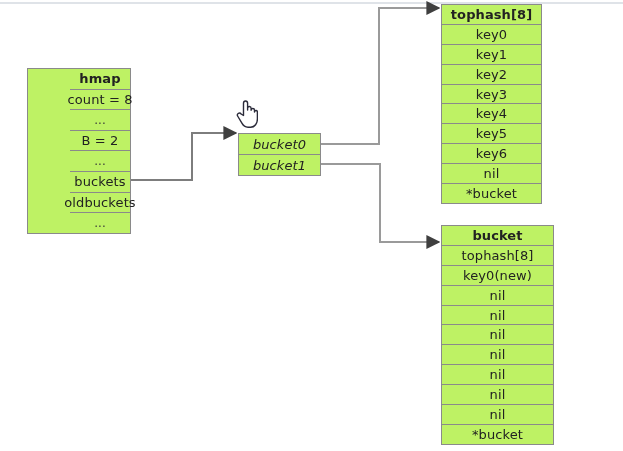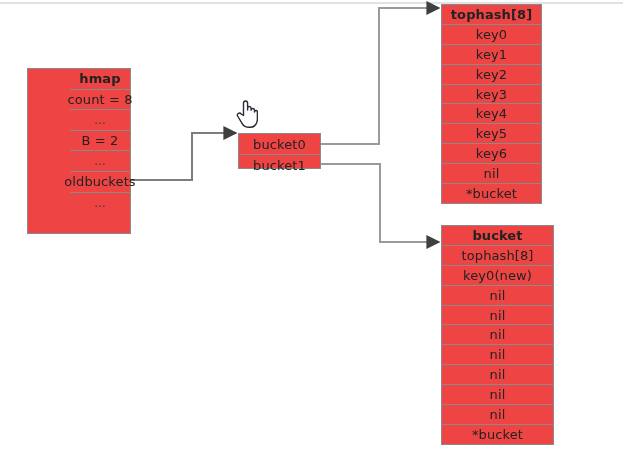--- a/index.html
+++ b/index.html
@@ -12,21 +12,21 @@
 
   .top-divider{
     position:absolute;left:0;top:2px;width:623px;height:2px;
     background:#dfe3e8;
   }
 
   
   .tbl{
     position:absolute;
     border:1px solid #8a8a8a;
-    background:#ef4444;
+    background:#bef264;
     box-sizing:border-box;
     z-index:3;
   }
   .tbl .row{
     border-bottom:1px solid #8a8a8a;
     box-sizing:border-box;
     display:flex;align-items:center;justify-content:center;
     font-size:13px;
     line-height:1;
     letter-spacing:0.1px;
@@ -36,21 +36,21 @@
   .tbl .row:last-child{border-bottom:none;text-align:right;}
   .tbl .row.bold{font-weight:bold;font-size:13px;}
   .tbl .row.italic{}
   .tbl .row.dots{color:#3a3a3a;font-size:12px;}
 
   
   #hmap{left:27px;top:68px;width:104px;height:166px;padding-left:42px;}
   #hmap .row{height:20.6px;}
 
   
-  #bucketbox{left:238px;top:133px;width:83px;height:36px;}
+  #bucketbox{left:238px;top:133px;width:83px;height:43px;font-style:italic;}
   #bucketbox .row{height:21px;}
 
   
   #oldbucket{left:441px;top:4px;width:101px;height:200px;}
   #oldbucket .row{height:19.9px;}
 
   #newbucket{left:441px;top:225px;width:113px;height:220px;}
   #newbucket .row{height:19.9px;}
 
   
@@ -82,20 +82,21 @@
 
     <path d="M 321 164 L 380 164 L 380 242 L 439 242" fill="none" stroke="#9a9a9a" stroke-width="2" marker-end="url(#arrow)"></path>
   </svg>
 
   <div class="tbl" id="hmap">
     <div class="row bold">hmap</div>
     <div class="row">count = 8</div>
     <div class="row dots">...</div>
     <div class="row">B = 2</div>
     <div class="row dots">...</div>
+    <div class="row">buckets</div>
     <div class="row">oldbuckets</div>
     <div class="row dots">...</div>
   </div>
 
   <div class="tbl" id="bucketbox">
     <div class="row">bucket0</div>
     <div class="row">bucket1</div>
   </div>
 
   <div class="tbl" id="oldbucket">

